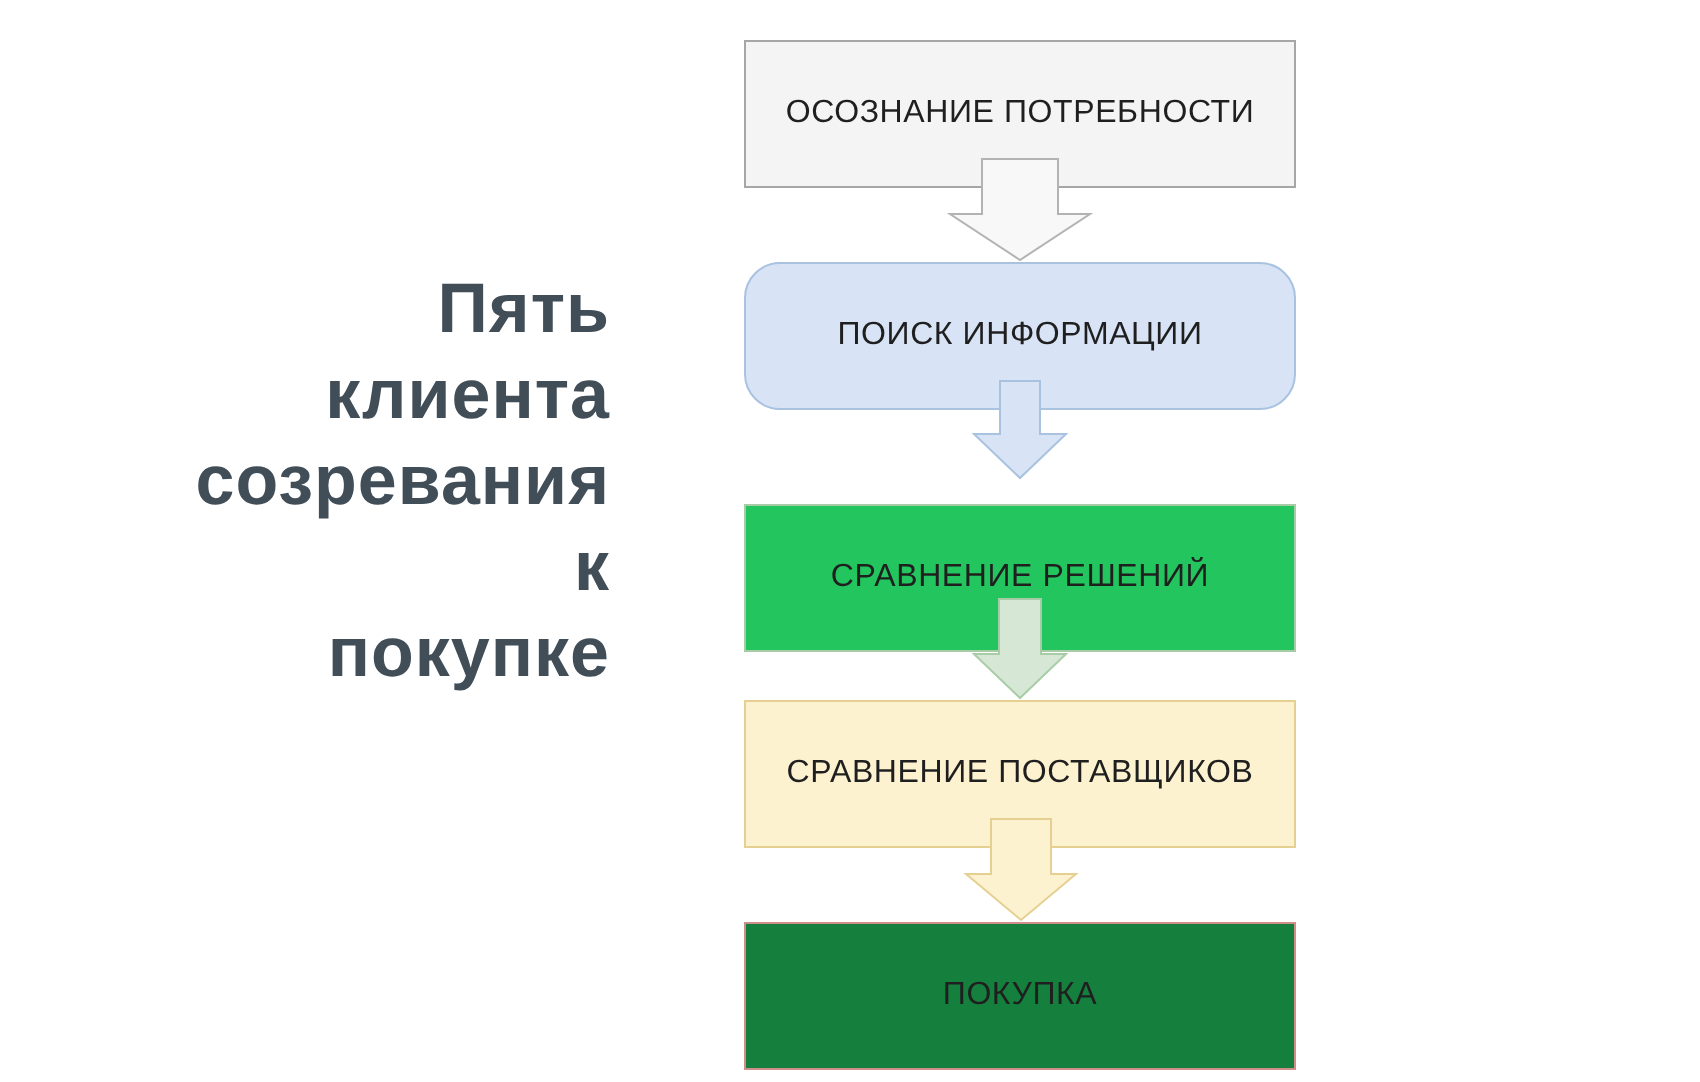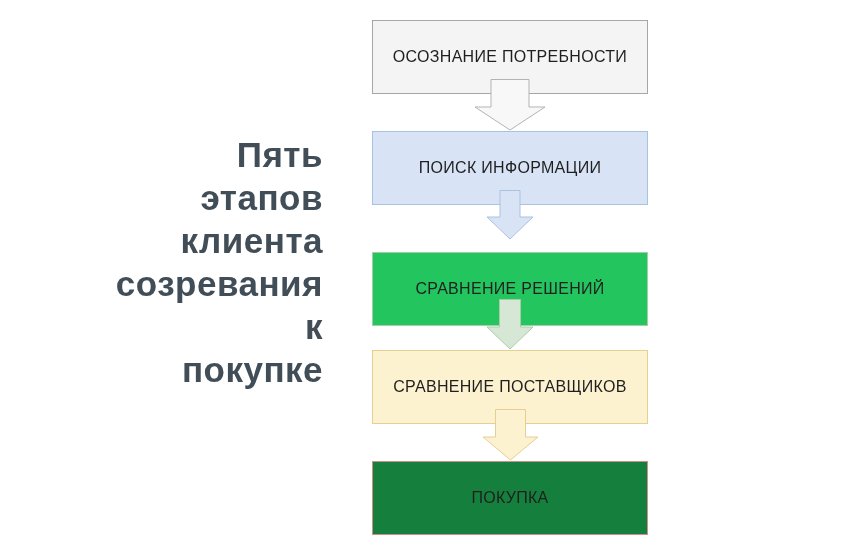--- a/index.html
+++ b/index.html
@@ -11,21 +11,21 @@
   .page {
     position: relative;
     width: 850px;
     height: 541px;
     background: #ffffff;
     overflow: hidden;
   }
   .title {
     position: absolute;
     top: 133px;
-    right: 527px;
+    right: 545px;
     text-align: right;
     font-size: 35px;
     font-weight: 700;
     line-height: 43px;
     letter-spacing: 0.5px;
     white-space: nowrap;
   }
   .flow {
     position: absolute;
     inset: 0;
@@ -49,38 +49,37 @@
   }
   svg[data-arrow] { display: block; }
 </style>
 </head>
 <body>
 
 <div class="page">
 
   <div class="title" style="color: rgb(65, 78, 88);">
     <div>Пять</div>
-    <div>этапов</div>
     <div>клиента</div>
     <div>созревания</div>
     <div>к</div>
     <div>покупке</div>
   </div>
 
   <div class="flow">
 
     <div class="stage-box" style="top: 20px; background-color: rgb(244, 244, 244); border-color: rgb(166, 166, 166);">
       <span class="stage-label">ОСОЗНАНИЕ ПОТРЕБНОСТИ</span>
     </div>
 
     <svg data-arrow="0" viewBox="0 0 72 52" style="position: absolute; left: 474px; top: 79px; width: 72px; height: 52px; overflow: visible;">
         <polygon points="17,0.5 17,28 1,28 36,51 71,28 55,28 55,0.5" fill="#f8f8f8" stroke="#b3b3b3" stroke-width="1" stroke-linejoin="miter"></polygon>
       </svg>
 
-    <div class="stage-box" style="top: 131px; background-color: rgb(216, 228, 246); border-color: rgb(169, 194, 224);">
+    <div class="stage-box" style="top: 131px; background-color: rgb(216, 228, 246); border-color: rgb(169, 194, 224); border-radius: 18px;">
       <span class="stage-label">ПОИСК ИНФОРМАЦИИ</span>
     </div>
 
     <svg data-arrow="1" viewBox="0 0 48 50" style="position: absolute; left: 486px; top: 190px; width: 48px; height: 50px; overflow: visible;">
         <polygon points="14,0.5 14,27 1,27 24,49 47,27 34,27 34,0.5" fill="#d8e4f6" stroke="#a9c2e0" stroke-width="1" stroke-linejoin="miter"></polygon>
       </svg>
 
     <div class="stage-box" style="top: 252px; background-color: #22c55e; border-color: rgb(168, 205, 166);">
       <span class="stage-label">СРАВНЕНИЕ РЕШЕНИЙ</span>
     </div>

